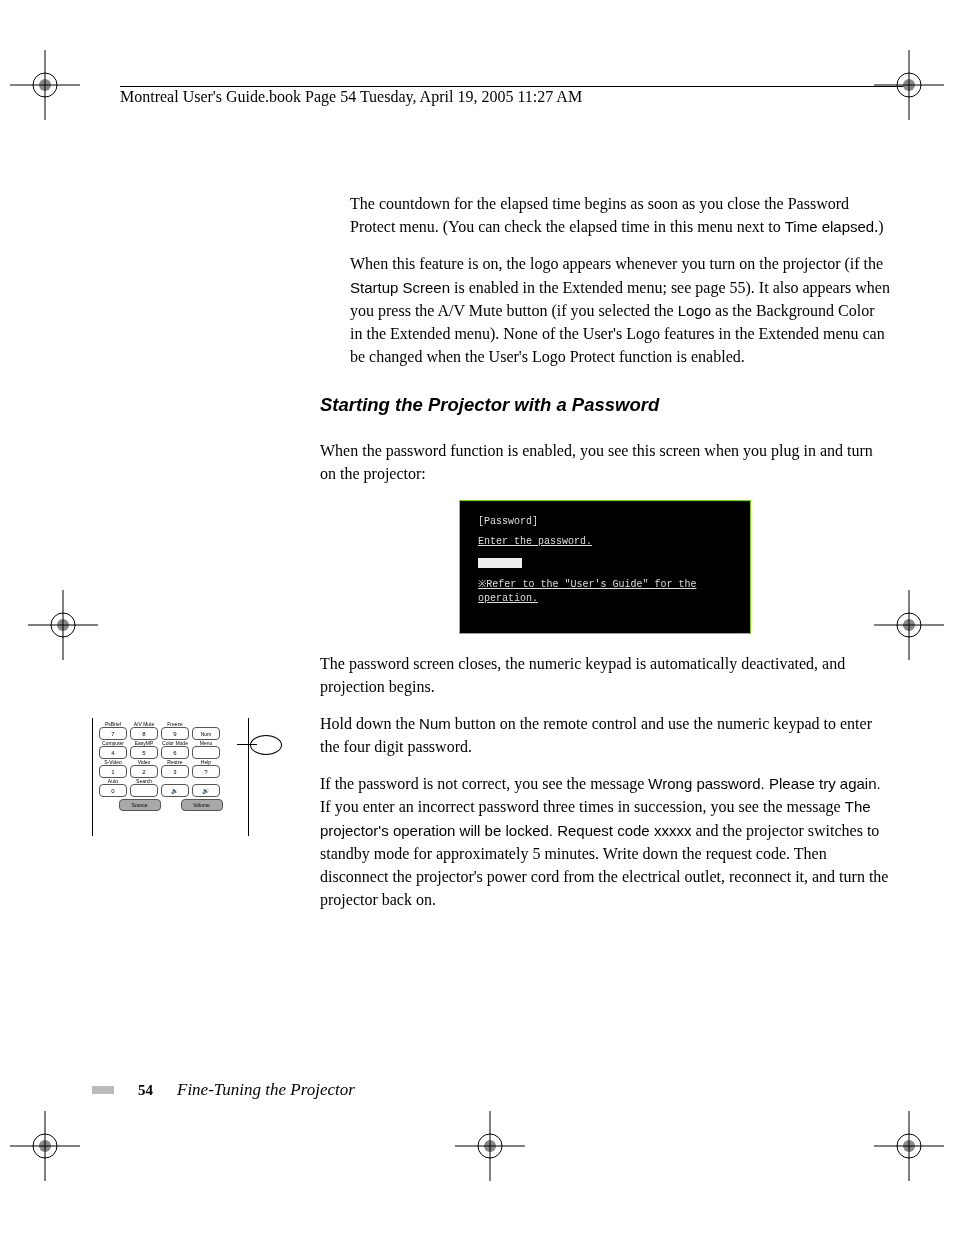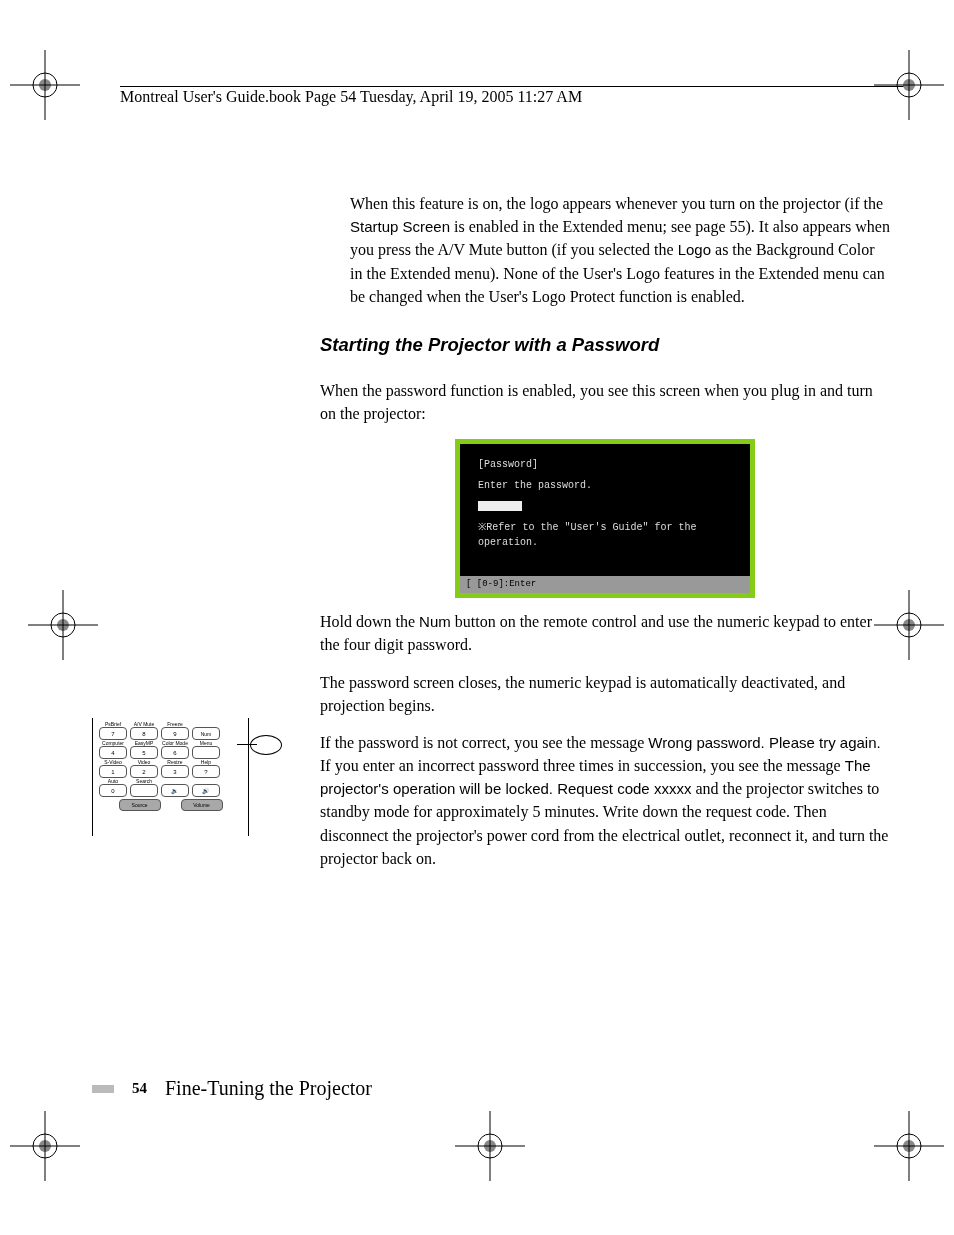--- a/index.html
+++ b/index.html
@@ -84,33 +84,33 @@
     font-size: 18.5px;
     margin: 24px 0 20px 0;
   }
   .section-text {
     margin-left: 0;
     margin-top: 8px;
   }
 
   .screenshot-box {
     width: 290px;
-    margin: 12px auto 12px auto;
-    border: 5px solid #84cc16;
+    margin: 12px auto 18px auto;
+    border: 1px solid #84cc16;
     background: #84cc16;
     font-family: 'Courier New', monospace;
     font-size: 10px;
     color: #fff;
   }
   .ss-inner {
     padding: 14px 10px 6px 18px;
     background: #000;
   }
   .ss-title { color: #ddd; margin-bottom: 6px; }
-  .ss-line { color: #ddd; margin-bottom: 8px; }
+  .ss-line { color: #ddd; margin-bottom: 8px; text-decoration: underline; }
   .ss-input {
     width: 44px;
     height: 10px;
     background: #eee;
     margin: 4px 0 10px 0;
   }
   .ss-footer {
     background: #999;
     color: #000;
     padding: 2px 6px;
@@ -192,35 +192,36 @@
     background: #000;
   }
   .col-group { display: flex; flex-direction: column; align-items: center; }
 
   .footer {
     position: absolute;
     bottom: 135px;
     left: 92px;
     display: flex;
     align-items: center;
-    gap: 18px;
+    gap: 24px;
   }
   .footer-bar {
     width: 22px;
     height: 8px;
     background: #bbb;
   }
   .footer-num {
     font-family: Georgia, serif;
     font-weight: bold;
     font-size: 15px;
   }
   .footer-title {
     font-family: Georgia, serif;
-    font-size: 20px;
+    font-style: italic;
+    font-size: 17px;
     text-align: right;
   }
 </style>
 </head>
 <body>
 
 <div class="page">
   <div class="header-line"></div>
   <div class="header-text">Montreal User's Guide.book  Page 54  Tuesday, April 19, 2005  11:27 AM</div>
 
@@ -261,46 +262,48 @@
         <line x1="0" y1="35" x2="70" y2="35" stroke="#000"></line>
       </svg></div>
   <div class="crop-mark crop-mr"><svg class="crop-svg" viewBox="0 0 70 70">
         <circle cx="35" cy="35" r="12" fill="none" stroke="#000" stroke-width="1"></circle>
         <circle cx="35" cy="35" r="6" fill="#888"></circle>
         <line x1="35" y1="0" x2="35" y2="70" stroke="#000"></line>
         <line x1="0" y1="35" x2="70" y2="35" stroke="#000"></line>
       </svg></div>
 
   <div class="content">
+    <p class="para indent-para">
+      <span>The countdown for the elapsed time begins as soon as you close the Password Protect menu. (You can check the elapsed time in this menu next to </span><span class="sans">Time elapsed</span><span>.)</span>
+    </p>
 
 
     <p class="para indent-para">
       <span>When this feature is on, the logo appears whenever you turn on the projector (if the </span><span class="sans">Startup Screen</span><span> is enabled in the Extended menu; see page 55). It also appears when you press the A/V Mute button (if you selected the </span><span class="sans">Logo</span><span> as the Background Color in the Extended menu). None of the User's Logo features in the Extended menu can be changed when the User's Logo Protect function is enabled.</span>
     </p>
 
     <div class="heading">Starting the Projector with a Password</div>
 
     <p class="para section-text">When the password function is enabled, you see this screen when you plug in and turn on the projector:</p>
 
     <div class="screenshot-box">
       <div class="ss-inner">
         <div class="ss-title">[Password]</div>
         <div class="ss-line">Enter the password.</div>
         <div class="ss-input"></div>
         <div class="ss-line">※Refer to the "User's Guide" for the operation.</div>
         <div style="height:12px"></div>
       </div>
-      <div class="ss-footer">[ [0-9]:Enter</div>
     </div>
+
+    <p class="para section-text">The password screen closes, the numeric keypad is automatically deactivated, and projection begins.</p>
 
     <p class="para section-text">
       <span>Hold down the </span><span class="sans">Num</span><span> button on the remote control and use the numeric keypad to enter the four digit password.</span>
     </p>
-
-    <p class="para section-text">The password screen closes, the numeric keypad is automatically deactivated, and projection begins.</p>
 
     <p class="para section-text">
       <span>If the password is not correct, you see the message </span><span class="sans">Wrong password. Please try again.</span><span> If you enter an incorrect password three times in succession, you see the message </span><span class="sans">The projector's operation will be locked. Request code xxxxx</span><span> and the projector switches to standby mode for approximately 5 minutes. Write down the request code. Then disconnect the projector's power cord from the electrical outlet, reconnect it, and turn the projector back on.</span>
     </p>
   </div>
 
   <div class="remote-fig">
     <div class="remote-body">
       <div class="remote-inner">
         <div class="remote-row">

